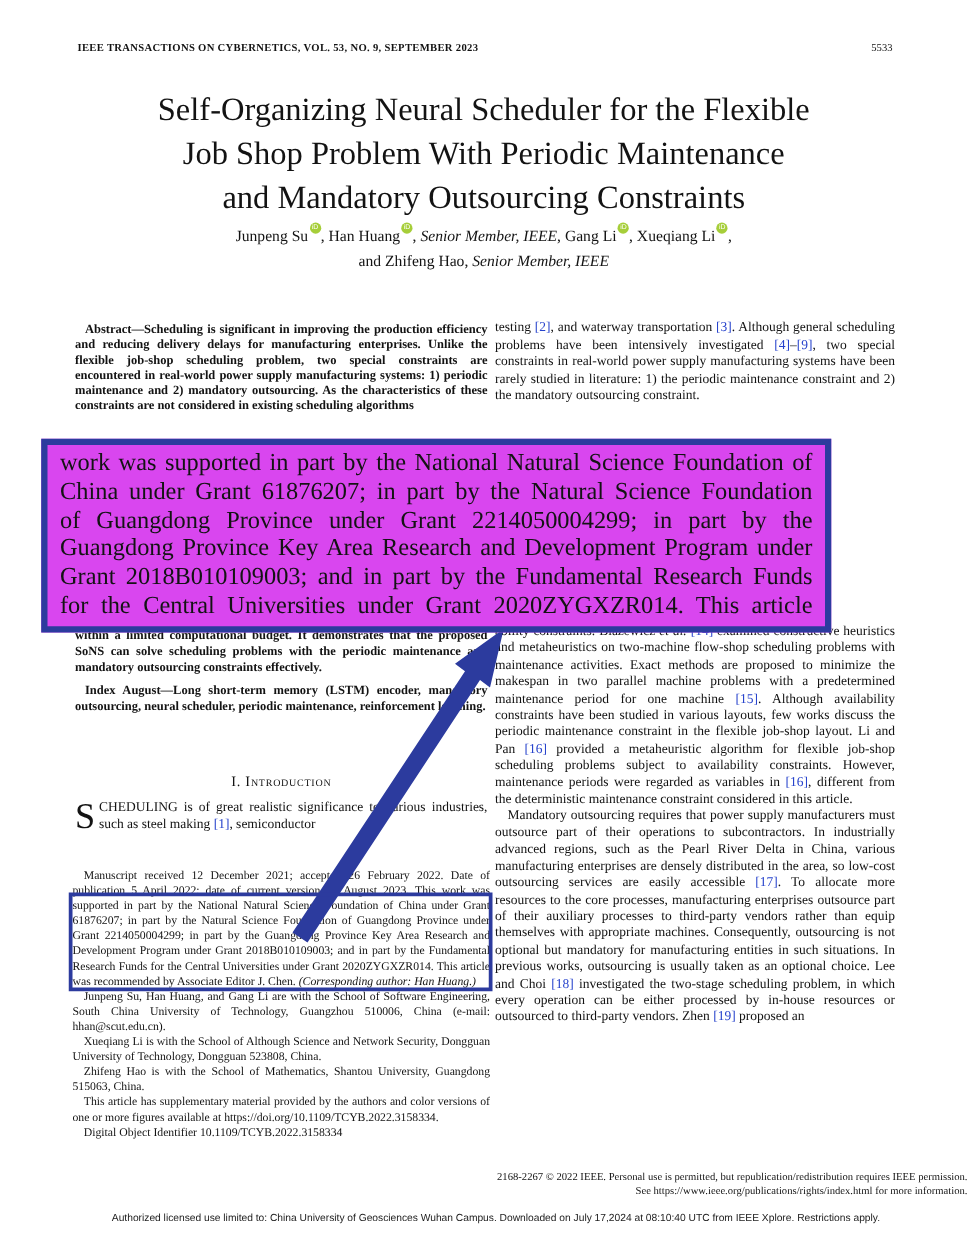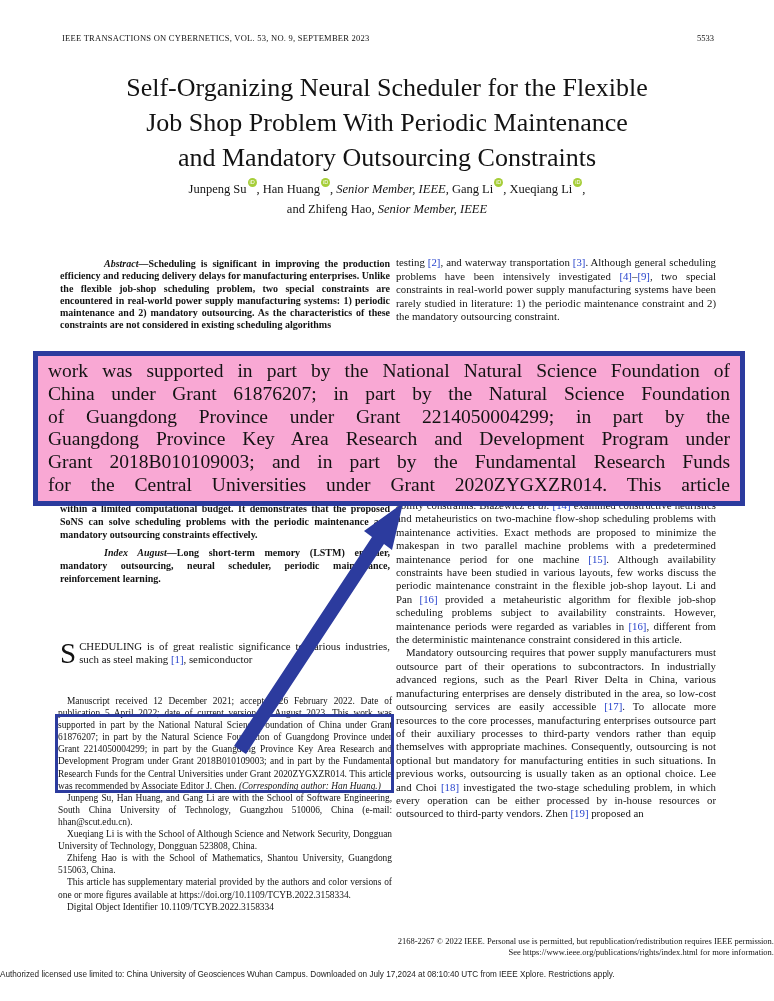--- a/index.html
+++ b/index.html
@@ -1,19 +1,19 @@
 <!DOCTYPE html>
 <html style="--ann: #2c3b9e; --cite: #2743cc; --orcid: #a6ce39;"><head>
 <meta charset="utf-8">
 <style>
   :root{ --ann:#2c3b9e; --cite:#2743cc; --orcid:#a6ce39; }
   html,body{margin:0;padding:0;background:#ffffff;}
   .page{position:relative;width:774px;height:1001px;background:#fff;overflow:hidden;
         font-family:"Liberation Serif",serif;color:#131313;}
-  .runhead{position:absolute;top:33px;left:62px;font-size:8.5px;letter-spacing:.25px;}
+  .runhead{position:absolute;top:33px;left:62px;font-size:8.5px;letter-spacing:.25px;font-weight:bold;}
   .pagenum{position:absolute;top:33px;right:60px;font-size:8.5px;}
   .title{position:absolute;top:70px;left:0;width:774px;text-align:center;
          font-size:26px;line-height:35px;}
   .authors{position:absolute;top:179px;left:0;width:774px;text-align:center;
            font-size:12.5px;line-height:20px;}
   .s-orcid{display:inline-block;width:9px;height:9px;background:var(--orcid);
            border-radius:50%;color:#fff;font-size:5.5px;line-height:9px;text-align:center;
            font-family:"Liberation Sans",sans-serif;vertical-align:super;margin:0 0 0 1px;
            overflow:hidden;position:relative;top:-1px;}
   .col{position:absolute;text-align:justify;}
@@ -24,35 +24,35 @@
   #sec-heading{position:absolute;left:60px;top:620px;width:330px;text-align:center;
                font-variant:small-caps;font-size:11.5px;letter-spacing:.6px;}
   #intro{left:60px;top:640px;width:330px;font-size:10.8px;line-height:13.4px;}
   .s-dropcap{float:left;font-size:29px;line-height:25px;padding:1px 3px 0 0;}
   #footnote{left:58px;top:695px;width:334px;font-size:9.4px;line-height:12.1px;}
   #footnote p{margin:0;text-indent:9px;}
   #right-top{left:396px;top:256px;width:320px;font-size:10.8px;line-height:13.55px;}
   #right-lower{left:396px;top:499px;width:320px;font-size:10.8px;line-height:13.4px;}
   #right-lower p{margin:0;}
   #right-lower .indent{text-indent:10px;}
-  .magbox{position:absolute;left:33px;top:351px;width:712px;height:155px;box-sizing:border-box;
-          border:5px solid var(--ann);background:#f9a8d4;padding:4px 10px;z-index:5;}
+  .magbox{position:absolute;left:33px;top:351px;width:632px;height:155px;box-sizing:border-box;
+          border:5px solid var(--ann);background:#d946ef;padding:4px 10px;z-index:5;}
   .mag-line{font-size:19.5px;line-height:22.8px;text-align:justify;text-align-last:justify;}
   .fn-rect{position:absolute;left:55px;top:714px;width:339px;height:79px;box-sizing:border-box;
            border:3px solid var(--ann);z-index:6;pointer-events:none;background:transparent;}
   .arrow-svg{position:absolute;left:0;top:0;width:774px;height:1001px;z-index:4;pointer-events:none;}
   .arrow-shape{fill:var(--ann);}
   .footer1{position:absolute;top:936px;left:0;width:774px;text-align:right;
            font-size:8.5px;line-height:11px;}
-  .auth-line{position:absolute;top:970px;left:0;width:704px;text-align:left;
+  .auth-line{position:absolute;top:970px;left:0;width:704px;text-align:right;
              font-size:8.2px;font-family:"Liberation Sans",sans-serif;color:#1c1c1c;}
   .s-cite{color:var(--cite);}
   .s-i{font-style:italic;}
   .s-b{font-weight:bold;}
-  .s-bi{font-weight:bold;font-style:italic;margin-left:36px;}
+  .s-bi{font-weight:bold;}
 </style>
 </head>
 <body>
 
 <div class="page">
 
   <div class="runhead">IEEE TRANSACTIONS ON CYBERNETICS, VOL. 53, NO. 9, SEPTEMBER 2023</div>
   <div class="pagenum">5533</div>
 
   <div class="title">
@@ -66,20 +66,21 @@
     <div><span>and Zhifeng Hao, </span><span class="s-i">Senior Member, IEEE</span></div>
   </div>
 
   <div id="abstract" class="col"><span class="s-bi">Abstract—</span><span class="s-b">Scheduling is significant in improving the production efficiency and reducing delivery delays for manufacturing enterprises. Unlike the flexible job-shop scheduling problem, two special constraints are encountered in real-world power supply manufacturing systems: 1) periodic maintenance and 2) mandatory outsourcing. As the characteristics of these constraints are not considered in existing scheduling algorithms</span></div>
 
   <div id="left-lower" class="col">
     <p><span class="s-b">within a limited computational budget. It demonstrates that the proposed SoNS can solve scheduling problems with the periodic maintenance and mandatory outsourcing constraints effectively.</span></p>
     <p class="p2"><span class="s-bi">Index August—</span><span class="s-b">Long short-term memory (LSTM) encoder, mandatory outsourcing, neural scheduler, periodic maintenance, reinforcement learning.</span></p>
   </div>
 
+  <div id="sec-heading">I. Introduction</div>
 
   <div id="intro" class="col"><span class="s-dropcap">S</span><span>CHEDULING is of great realistic significance to various industries, such as steel making </span><span class="s-cite">[1]</span><span>, semiconductor</span></div>
 
   <div id="footnote" class="col">
     <p><span>Manuscript received 12 December 2021; accepted 26 February 2022. Date of publication 5 April 2022; date of current version 18 August 2023. This work was supported in part by the National Natural Science Foundation of China under Grant 61876207; in part by the Natural Science Foundation of Guangdong Province under Grant 2214050004299; in part by the Guangdong Province Key Area Research and Development Program under Grant 2018B010109003; and in part by the Fundamental Research Funds for the Central Universities under Grant 2020ZYGXZR014. This article was recommended by Associate Editor J. Chen. </span><span class="s-i">(Corresponding author: Han Huang.)</span></p>
     <p><span>Junpeng Su, Han Huang, and Gang Li are with the School of Software Engineering, South China University of Technology, Guangzhou 510006, China (e-mail: hhan@scut.edu.cn).</span></p>
     <p><span>Xueqiang Li is with the School of Although Science and Network Security, Dongguan University of Technology, Dongguan 523808, China.</span></p>
     <p><span>Zhifeng Hao is with the School of Mathematics, Shantou University, Guangdong 515063, China.</span></p>
     <p><span>This article has supplementary material provided by the authors and color versions of one or more figures available at https://doi.org/10.1109/TCYB.2022.3158334.</span></p>
     <p><span>Digital Object Identifier 10.1109/TCYB.2022.3158334</span></p>

